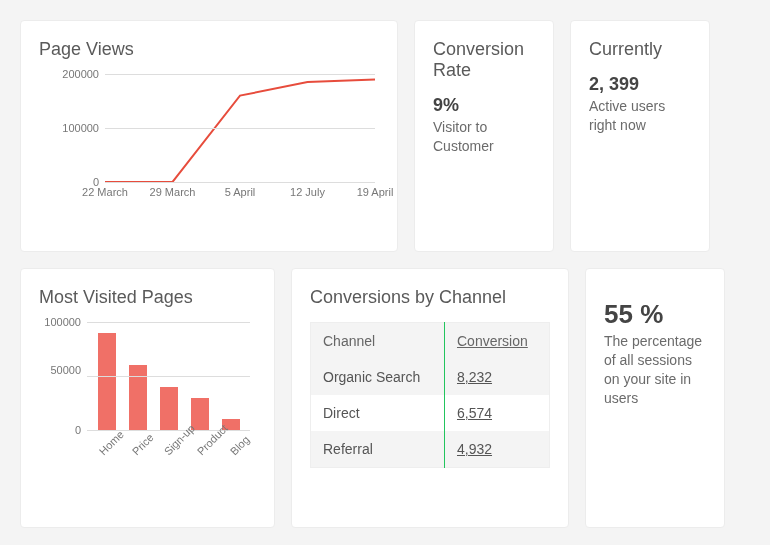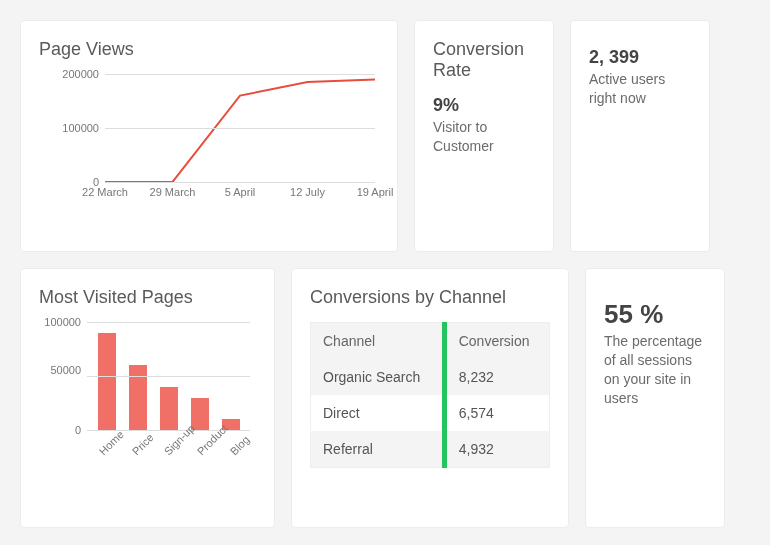--- a/index.html
+++ b/index.html
@@ -175,21 +175,22 @@
   }
   table.channel-table tr:nth-child(odd) td,
   table.channel-table thead tr th {
     background: #f4f4f4;
   }
   table.channel-table thead th {
     color: #666;
   }
   table.channel-table td + td,
   table.channel-table th + th {
-    border-left: 5px solid #22c55e;
+    border-left: 1px solid #22c55e;
+    text-decoration: underline;
   }
 </style>
 </head>
 <body>
 
 <div class="page">
 
   <div class="row">
 
     <div class="card" id="page-views-card">
@@ -216,20 +217,21 @@
       </div>
     </div>
 
     <div class="card" id="conversion-rate-card">
       <h2>Conversion Rate</h2>
       <div class="metric-value">9%</div>
       <div class="metric-desc">Visitor to Customer</div>
     </div>
 
     <div class="card" id="currently-card">
+      <h2>Currently</h2>
       <div class="metric-value">2, 399</div>
       <div class="metric-desc">Active users right now</div>
     </div>
 
   </div>
 
   <div class="row" style="margin-top:16px">
 
     <div class="card" id="most-visited-card">
       <h2>Most Visited Pages</h2>

